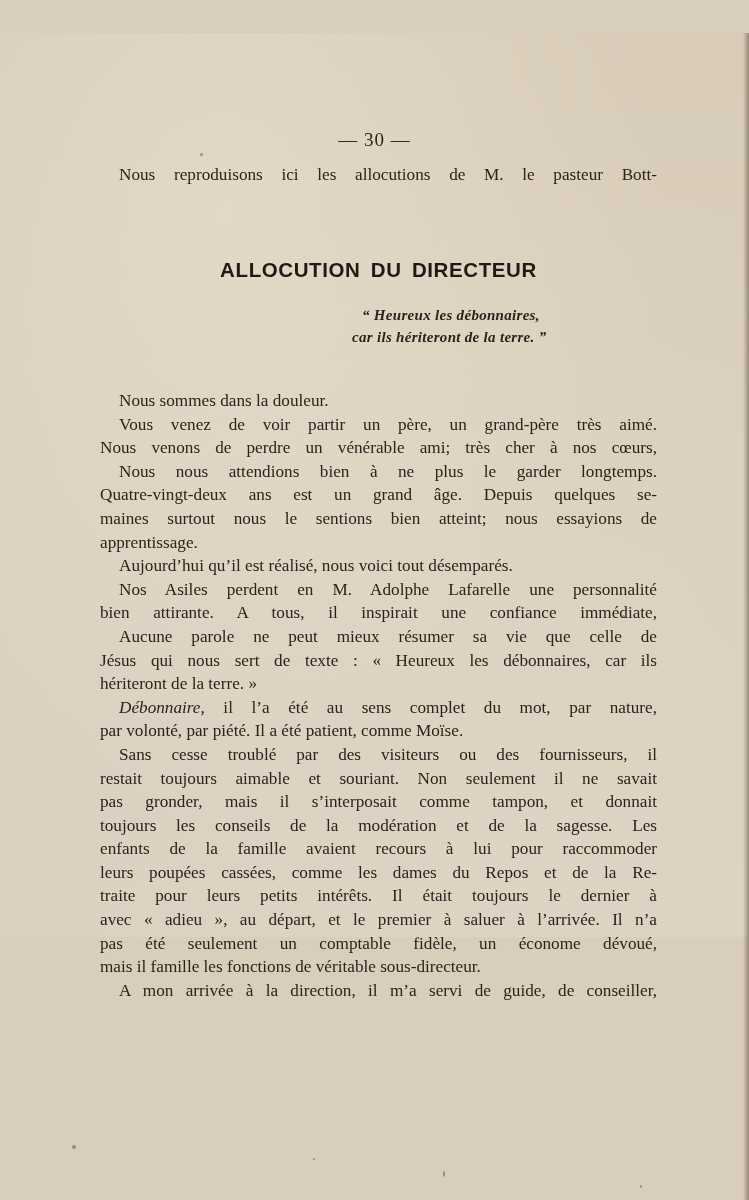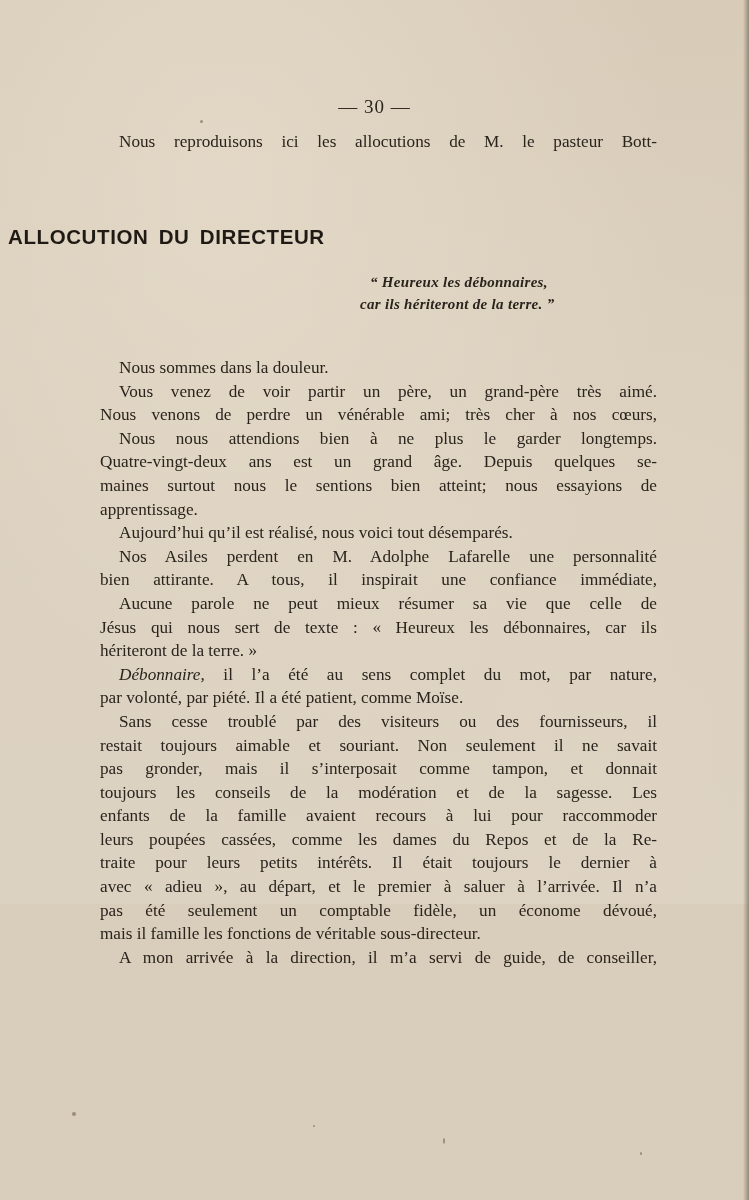--- a/index.html
+++ b/index.html
@@ -15,20 +15,21 @@
   .page {
     position: relative;
     width: 749px;
     height: 904px;
     background:
       radial-gradient(ellipse at 30% 20%, rgba(235,225,208,0.55) 0%, rgba(235,225,208,0) 60%),
       radial-gradient(ellipse at 70% 80%, rgba(225,214,196,0.5) 0%, rgba(225,214,196,0) 60%),
       linear-gradient(180deg, #d8ccb9 0%, #dbd0be 50%, #dcd2c2 100%);
     color: #2a241d;
     font-family: "Liberation Serif", "DejaVu Serif", serif;
+    margin-top: 33px;
   }
   .right-edge {
     position: absolute;
     top: 0;
     right: 0;
     width: 6px;
     height: 1200px;
     background: linear-gradient(90deg, rgba(120,105,85,0.0) 0%, rgba(95,80,62,0.55) 100%);
   }
   .page-number {
@@ -58,33 +59,34 @@
     text-align-last: left;
   }
   .line.indent {
     padding-left: 19px;
   }
   .heading {
     position: absolute;
     top: 225px;
     left: 0;
     width: 749px;
+    text-align: center;
     padding-left: 8px;
     box-sizing: border-box;
     font-family: "Liberation Sans", "DejaVu Sans", sans-serif;
     font-weight: bold;
     font-size: 20.5px;
     letter-spacing: 0.6px;
     word-spacing: 4px;
     color: #1f1a14;
   }
   .epigraph {
     position: absolute;
     top: 271px;
-    left: 360px;
+    left: 352px;
     width: 300px;
     font-style: italic;
     font-weight: bold;
     font-size: 15px;
     line-height: 22px;
     letter-spacing: 0.3px;
     color: #2a241d;
   }
   .epigraph .ep-line1 {
     display: block;

